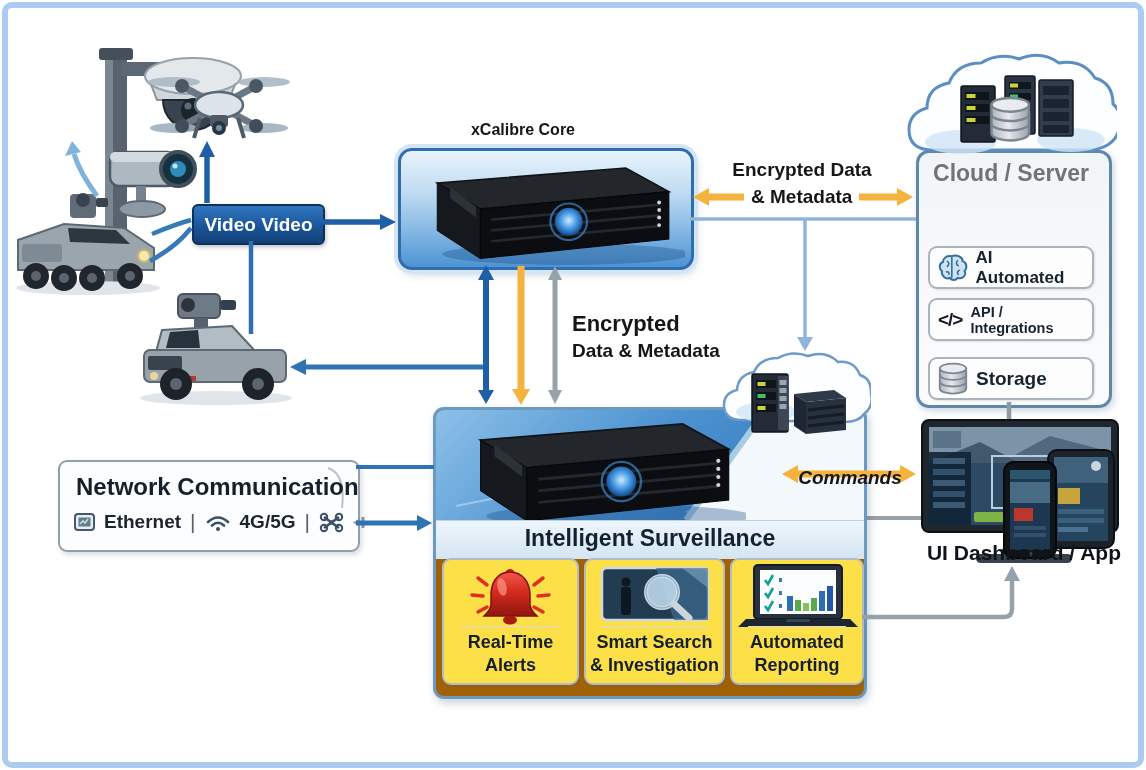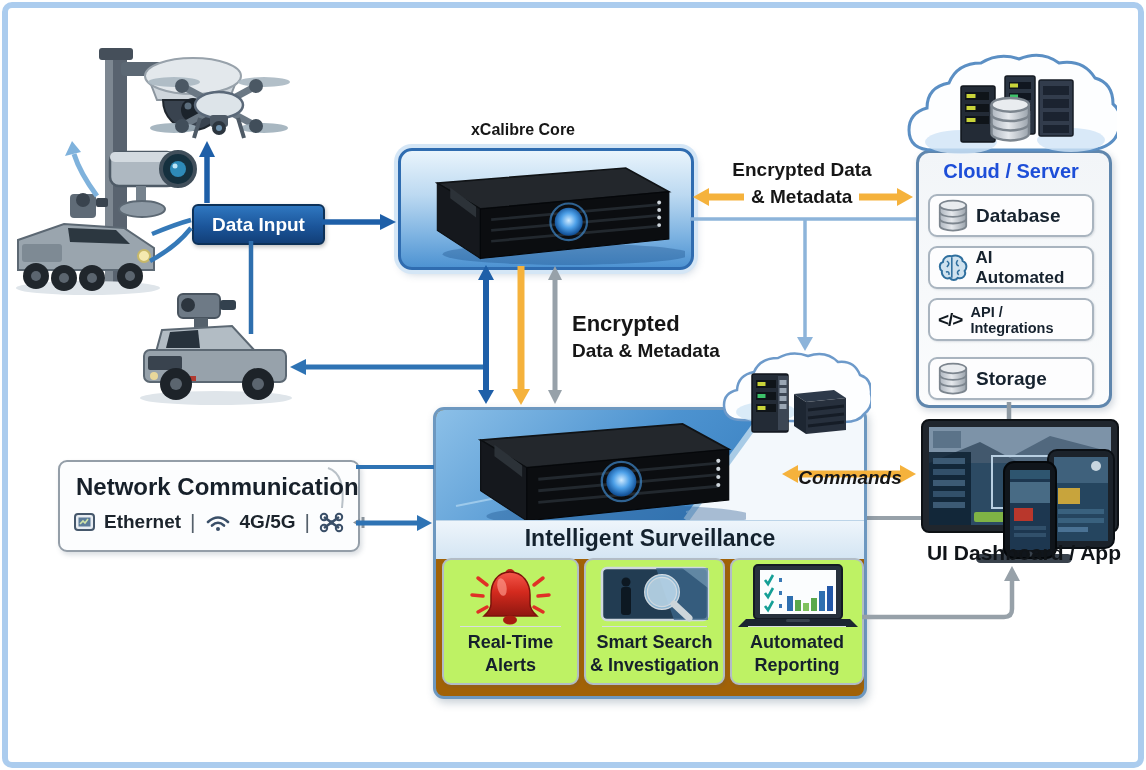--- a/index.html
+++ b/index.html
@@ -15,35 +15,35 @@
           border:2px solid #0d3158;border-radius:6px;color:#fff;font-weight:bold;font-size:19px;
           display:flex;align-items:center;justify-content:center;box-shadow:1px 2px 4px rgba(0,0,0,.25);}
   
   .core-box{position:absolute;left:398px;top:148px;width:290px;height:116px;z-index:2;
             border:3px solid #2f6cb0;border-radius:14px;box-shadow:0 0 0 4px #d4e6f6,2px 4px 9px rgba(30,70,120,.25);
             background:linear-gradient(180deg,#e9f4fc 0%,#bcd9f1 38%,#7fb4e2 72%,#4e93d2 100%);overflow:hidden;}
   
   .cs-panel{position:absolute;left:916px;top:150px;width:190px;height:252px;z-index:2;
             background:linear-gradient(180deg,#f2f5f8 0%,#fbfcfd 100%);
             border:3px solid #5f86ad;border-radius:13px;box-shadow:2px 3px 7px rgba(40,70,100,.22);}
-  .cs-title{position:absolute;left:916px;top:160px;width:190px;text-align:center;font-size:20px;font-weight:bold;color:#1d4ed8;z-index:6;}
+  .cs-title{position:absolute;left:916px;top:160px;width:190px;text-align:center;font-size:23px;font-weight:bold;color:#737373;z-index:6;}
   .cs-item{position:absolute;left:928px;width:166px;height:43px;z-index:3;background:#fdfdfe;
            border:2px solid #a9b4bf;border-radius:9px;display:flex;align-items:center;gap:8px;padding:0 8px;
            box-sizing:border-box;box-shadow:1px 1px 2px rgba(60,80,100,.15);}
   .cs-item .t{font-weight:bold;color:#16222e;}
   
   .is-box{position:absolute;left:433px;top:407px;width:428px;height:286px;z-index:2;
           border:3px solid #6d98c0;border-radius:11px;box-shadow:2px 4px 8px rgba(40,70,100,.25);
           background:#a16207;overflow:hidden;}
   .is-head{position:absolute;left:0;top:0;width:428px;height:110px;
            background:linear-gradient(135deg,#8cc0e8 0%,#4d93d0 45%,#2d74b6 100%);}
   .is-band{position:absolute;left:0;top:110px;width:428px;height:38px;
            background:linear-gradient(180deg,#eef5fb 0%,#d4e5f3 100%);border-top:1px solid #bcd4e8;}
   .is-title{position:absolute;left:0;top:115px;width:428px;text-align:center;font-size:23px;font-weight:bold;color:#14222e;}
-  .is-card{position:absolute;top:558px;height:123px;z-index:3;background:#bef264;
+  .is-card{position:absolute;top:558px;height:123px;z-index:3;background:#fde047;
            border:2px solid #b2bcc6;border-radius:9px;box-shadow:1px 2px 3px rgba(70,90,110,.18);}
   .is-card .divider{position:absolute;left:12%;right:12%;top:66px;border-top:1.5px solid #d8dde2;}
   .is-card .cap{position:absolute;left:0;right:0;top:71px;text-align:center;font-weight:bold;
                 font-size:18px;line-height:23px;color:#15202c;}
   
   .nc-box{position:absolute;left:58px;top:460px;width:298px;height:88px;z-index:2;background:#fcfdfe;
           border:2.5px solid #949ea8;border-radius:9px;box-shadow:2px 3px 5px rgba(70,90,110,.2);}
   .nc-title{position:absolute;left:76px;top:473px;font-size:24px;font-weight:bold;color:#17202a;z-index:3;}
   .nc-row{position:absolute;left:74px;top:508px;height:28px;display:flex;align-items:center;gap:9px;z-index:3;
           font-size:19px;font-weight:bold;color:#1c242c;}
@@ -177,21 +177,21 @@
     <circle cx="18" cy="84" r="4" fill="#e8d79a"></circle>
       <rect x="52" y="84" width="8" height="5" fill="#b23a30"></rect>
     <rect x="118" y="84" width="8" height="5" fill="#b23a30"></rect>
     <circle cx="40" cy="92" r="16" fill="#1d2329"></circle>
       <circle cx="40" cy="92" r="6" fill="#5b656f"></circle>
     <circle cx="122" cy="92" r="16" fill="#1d2329"></circle>
       <circle cx="122" cy="92" r="6" fill="#5b656f"></circle>
   </svg>
 
   <div class="vi-box">
-    <span>Data Input</span>
+    <span>Video Video</span>
   </div>
 
   <div class="lbl center" style="left:398px;top:107px;width:250px;font-size:16px;margin-top:14px;">xCalibre Core</div>
   <div class="core-box">
     <svg style="position:absolute;left:4px;top:4px" width="280" height="110" viewBox="0 0 260 102">
       <use href="#nvr"></use>
     </svg>
   </div>
 
   <div class="cs-panel"></div>
@@ -216,26 +216,20 @@
     <rect x="142" y="36" width="26" height="9" fill="#1b2330"></rect>
       <rect x="142" y="49" width="26" height="9" fill="#1b2330"></rect>
     <rect x="142" y="62" width="26" height="9" fill="#1b2330"></rect>
       <rect x="142" y="75" width="26" height="8" fill="#1b2330"></rect>
     <g transform="translate(88,46) scale(1.25)">
         <use href="#cyl"></use>
       </g>
   </svg>
   <div class="cs-title">Cloud / Server</div>
 
-  <div class="cs-item" style="top:194px;">
-    <svg width="30" height="34" viewBox="0 0 34 38">
-        <use href="#cyl"></use>
-      </svg>
-    <span class="t" style="font-size:19px">Database</span>
-  </div>
   <div class="cs-item" style="top:246px;">
     <svg width="30" height="28" viewBox="0 0 30 28">
       <path d="M14,2 C9,1 5,4 5,8 C1,9 1,15 4,17 C3,22 8,26 12,24 C14,27 18,27 20,24 C25,26 29,21 27,17 C30,14 29,8 25,7 C25,3 19,0 14,2 Z" fill="#cfe2ef" stroke="#2f6f9e" stroke-width="2"></path>
       <path d="M14,3 V24 M9,7 Q13,9 9,13 M20,6 Q17,10 21,12 M8,18 Q12,17 11,21 M22,16 Q18,18 21,21" fill="none" stroke="#2f6f9e" stroke-width="1.6"></path>
     </svg>
     <span class="t" style="font-size:17px">AI Automated</span>
   </div>
   <div class="cs-item" style="top:298px;">
     <span style="font-size:19px;font-weight:bold;color:#10181f;letter-spacing:-1px">&lt;/&gt;</span>
     <span class="t" style="font-size:14.5px">API / Integrations</span>

